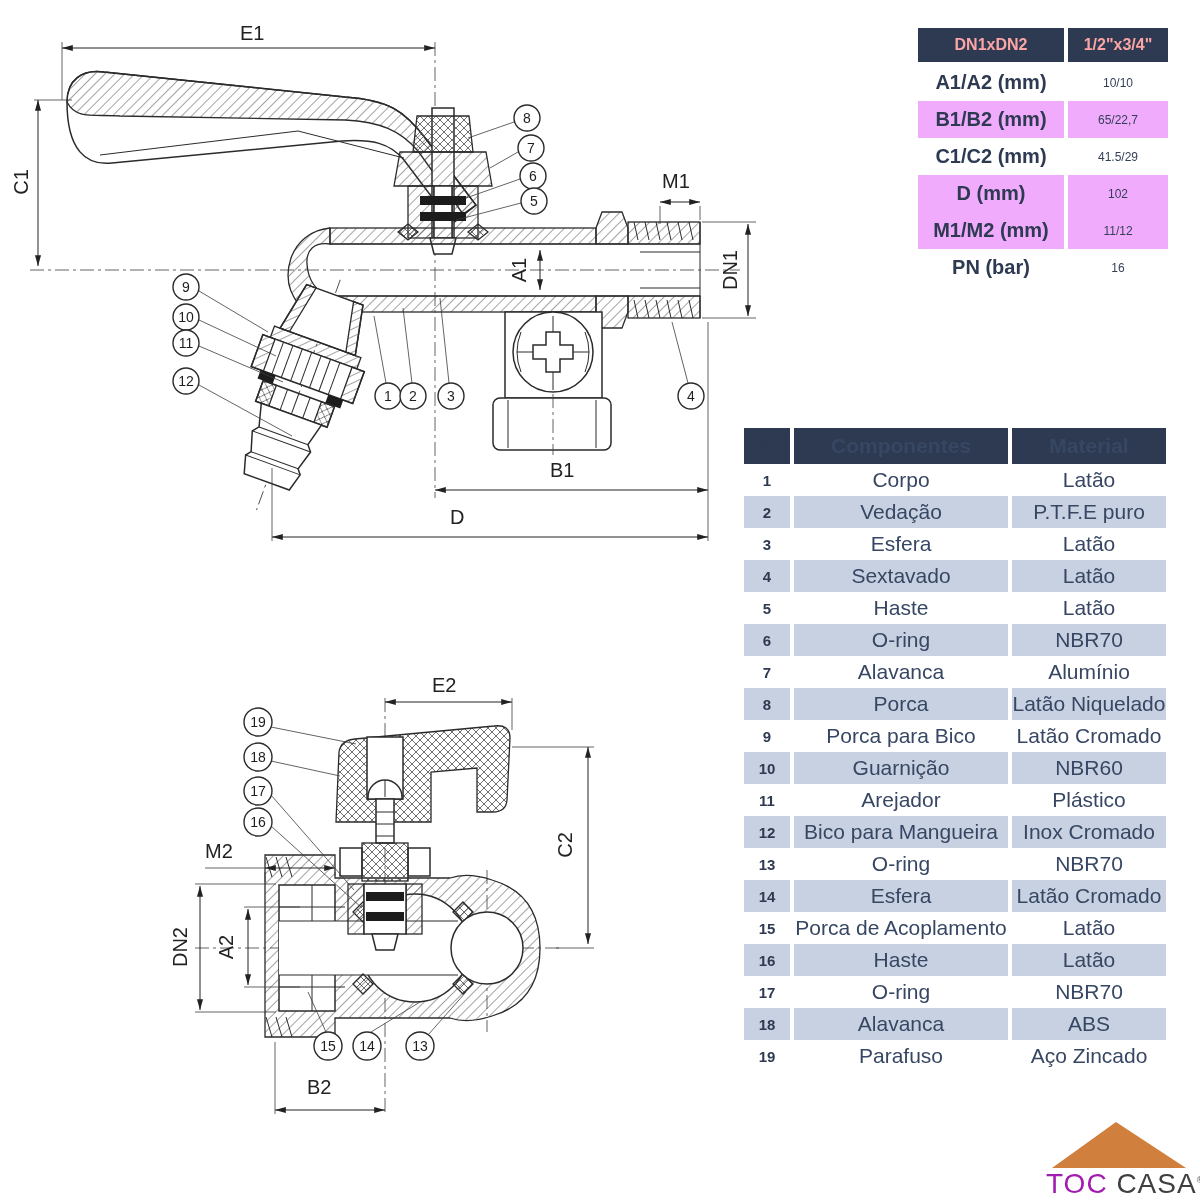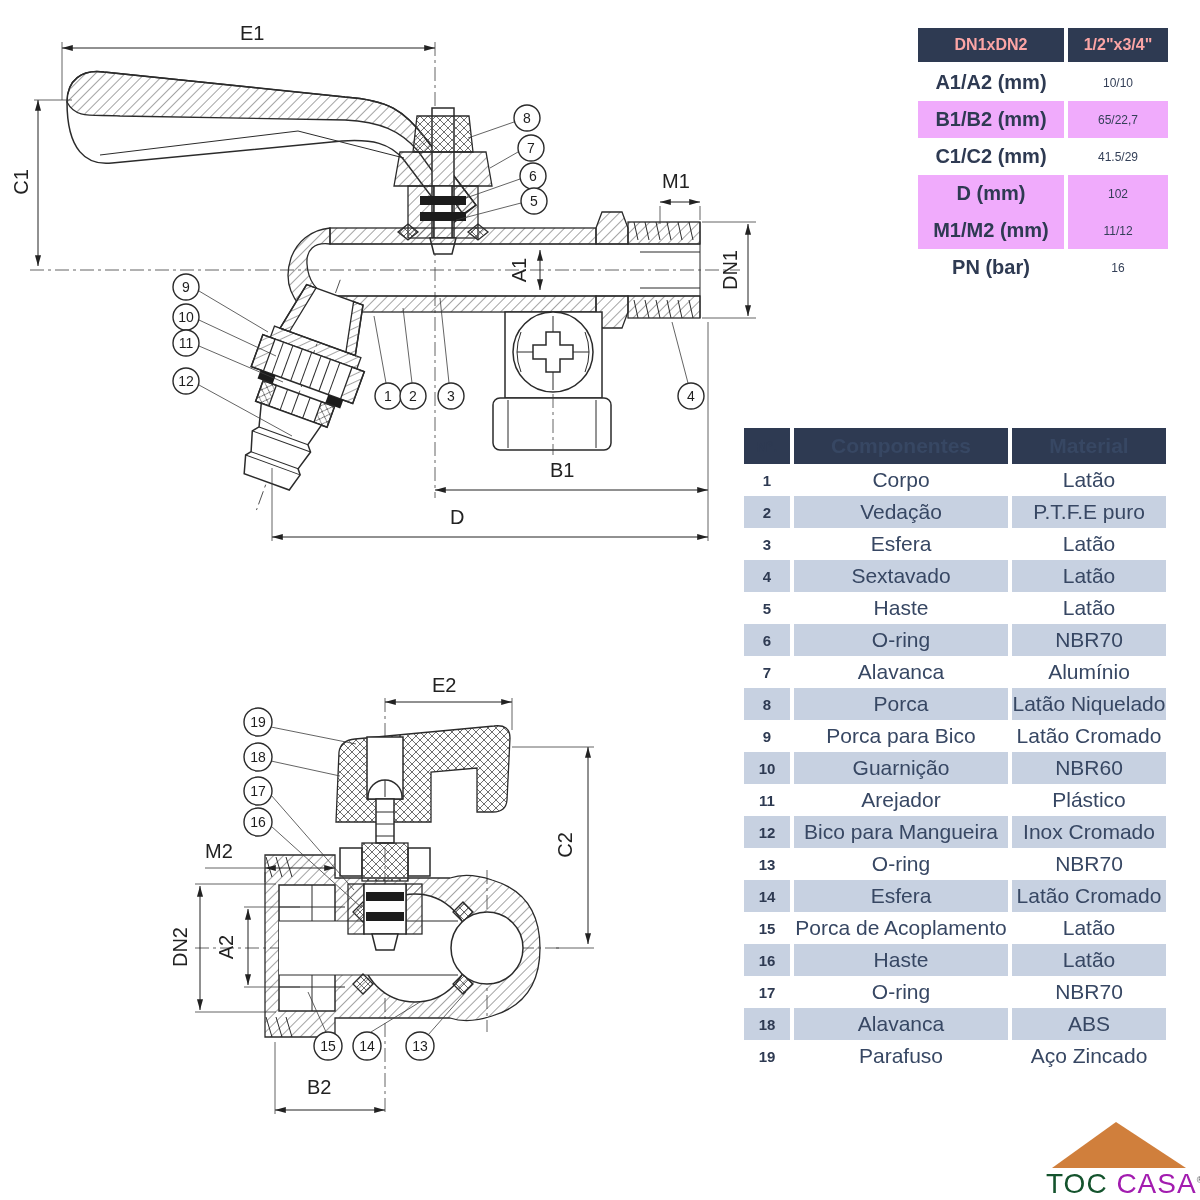--- a/index.html
+++ b/index.html
@@ -43,22 +43,22 @@
   .ct-mat{width:154px;}
   .ct-header > div{background:#2e3a52;color:#fff;font-weight:bold;font-size:16px;}
   .ct-row .ct-num{font-weight:bold;color:#2e3a52;font-size:15px;}
   .ct-row .ct-comp,.ct-row .ct-mat{color:#374763;font-size:21px;}
   .comp-table .shaded > div{background:#c7d1e1;}
 
   
   .logo{position:absolute;left:1046px;top:1120px;width:146px;text-align:center;}
   .logo .roof{display:block;margin:0 auto;}
   .logo .brand{font-size:28px;letter-spacing:1px;line-height:1;margin-top:2px;white-space:nowrap;}
-  .logo .toc{color:#14532d;}
-  .logo .casa{color:#a21caf;}
+  .logo .toc{color:#a21caf;}
+  .logo .casa{color:#404040;}
   .logo sup{font-size:9px;color:#4a4a4c;vertical-align:super;}
 </style>
 </head>
 <body>
 
 <div id="canvas">
 
   <svg id="drawing" width="780" height="1200" viewBox="0 0 780 1200">
     <defs>
       <pattern id="h" patternUnits="userSpaceOnUse" width="7" height="7" patternTransform="rotate(45)">

